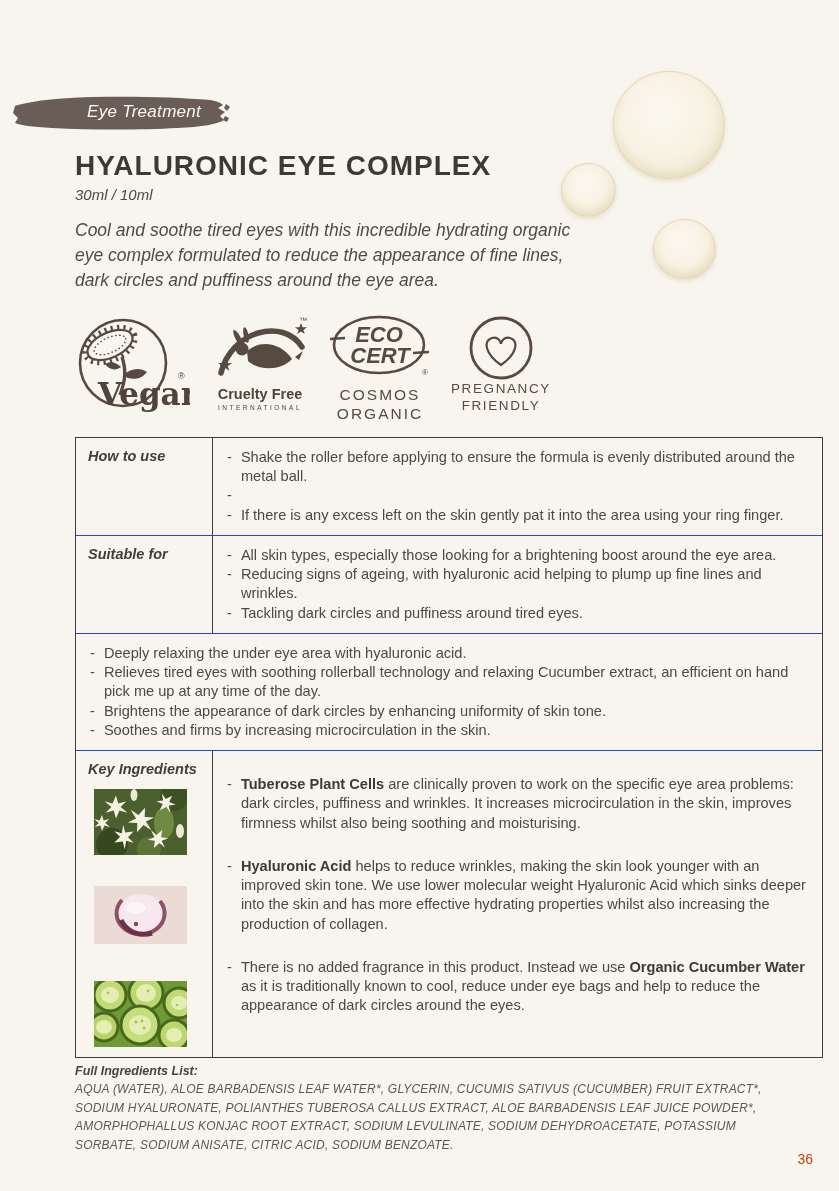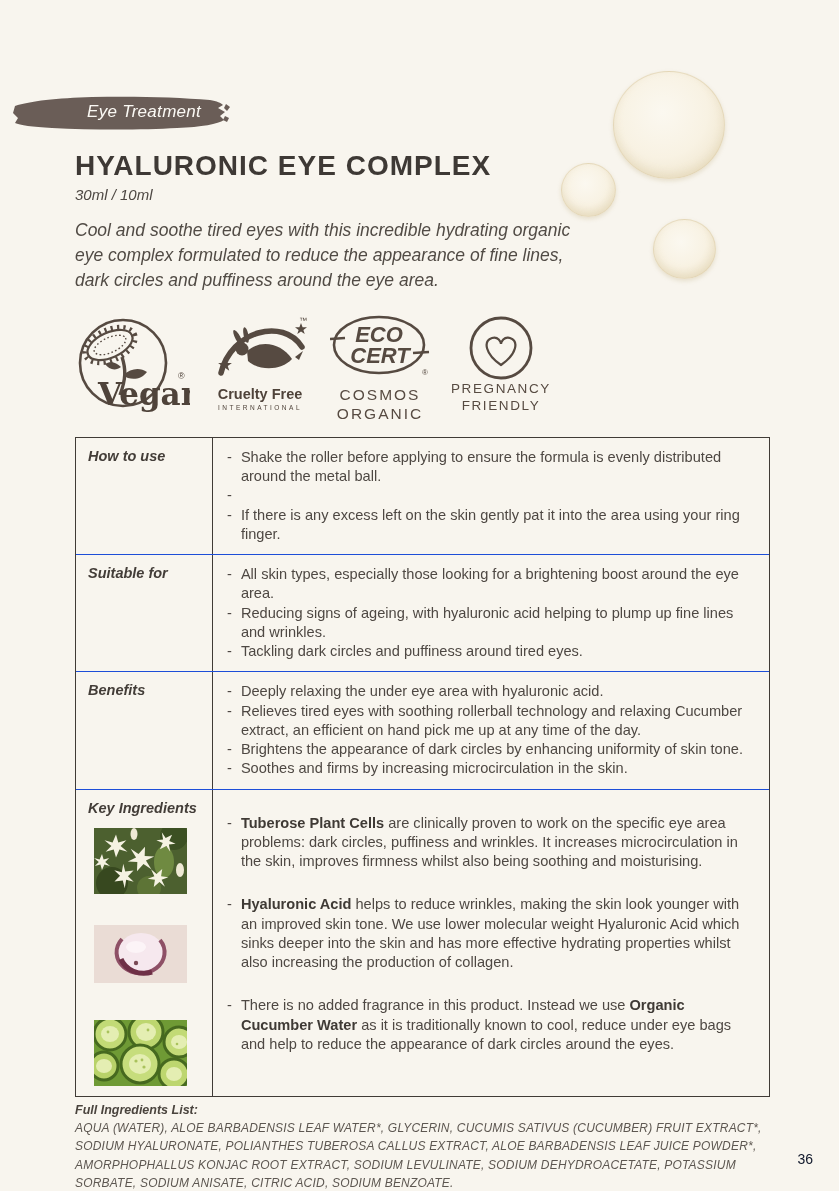--- a/index.html
+++ b/index.html
@@ -43,21 +43,21 @@
   
   .logos { margin-top:22px; margin-left:-7px; display:flex; gap:21px; align-items:flex-start; }
   .logo { display:flex; flex-direction:column; align-items:center; color:#564a41; }
   .logo svg { display:block; }
   .logo-caption { text-align:center; line-height:1.25; }
   .cap-bold { font-weight:bold; font-size:14.5px; color:#4f433a; }
   .cap-tiny { font-size:6.5px; letter-spacing:2.5px; color:#4f433a; margin-top:1px; }
   .cap-cosmos { font-size:15.5px; letter-spacing:2px; color:#574b42; }
   .cap-preg { font-size:13.5px; letter-spacing:1.6px; color:#574b42; }
   
-  .info-table { margin-top:13px; width:695px; border:1px solid #403b36; }
+  .info-table { margin-top:13px; width:748px; border:1px solid #403b36; }
   .trow { display:flex; border-top:1px solid #1d4ed8; }
   .trow:first-child { border-top:none; }
   .tlabel {
     width:137px; flex:0 0 137px; border-right:1px solid #403b36;
     padding:10px 10px 10px 12px;
   }
   .tlabel-text { font-weight:bold; font-style:italic; font-size:14.5px; color:#433d38; }
   .tcontent { flex:1; padding:10px 12px 10px 14px; }
   .bullet { display:flex; gap:9px; font-size:14.6px; line-height:1.32; color:#4e4843; }
   .bullet .dash { flex:0 0 auto; }
@@ -70,21 +70,21 @@
   .ing-img.mid { margin-top:31px; height:58px; }
   .ing-img.last { margin-top:37px; }
   
   .footer { margin-top:6px; width:706px; }
   .footer-title { font-weight:bold; font-style:italic; font-size:12.5px; color:#4a443e; }
   .footer-body {
     margin-top:2px; font-style:italic; font-size:12px; line-height:1.55;
     letter-spacing:.2px; color:#5d5751;
   }
   .page-number {
-    position:absolute; right:26px; bottom:24px; font-size:14px; color:#0f172a;
+    position:absolute; right:26px; bottom:24px; font-size:14px; color:#c2410c;
   }
 </style>
 </head>
 <body>
 
 <div class="page">
 
   <div class="badge">
     <svg width="218" height="42" viewBox="0 0 218 42">
       <path fill="#6a5d57" d="M3,14 C18,9 45,6 80,5 C120,4 165,5 198,8 C205,9 209,11 211,13
@@ -203,23 +203,20 @@
               <span class="dash">-</span>
               <span class="btext"><span>Reducing signs of ageing, with hyaluronic acid helping to plump up fine lines and wrinkles.</span></span>
             </div>
             <div class="bullet">
               <span class="dash">-</span>
               <span class="btext"><span>Tackling dark circles and puffiness around tired eyes.</span></span>
             </div>
           </div>
         </div>
         <div class="trow">
-          <div class="tlabel">
-            <div class="tlabel-text">Benefits</div>
-          </div>
           <div class="tcontent">
             <div class="bullet">
               <span class="dash">-</span>
               <span class="btext"><span>Deeply relaxing the under eye area with hyaluronic acid.</span></span>
             </div>
             <div class="bullet">
               <span class="dash">-</span>
               <span class="btext"><span>Relieves tired eyes with soothing rollerball technology and relaxing Cucumber extract, an efficient on hand pick me up at any time of the day.</span></span>
             </div>
             <div class="bullet">

